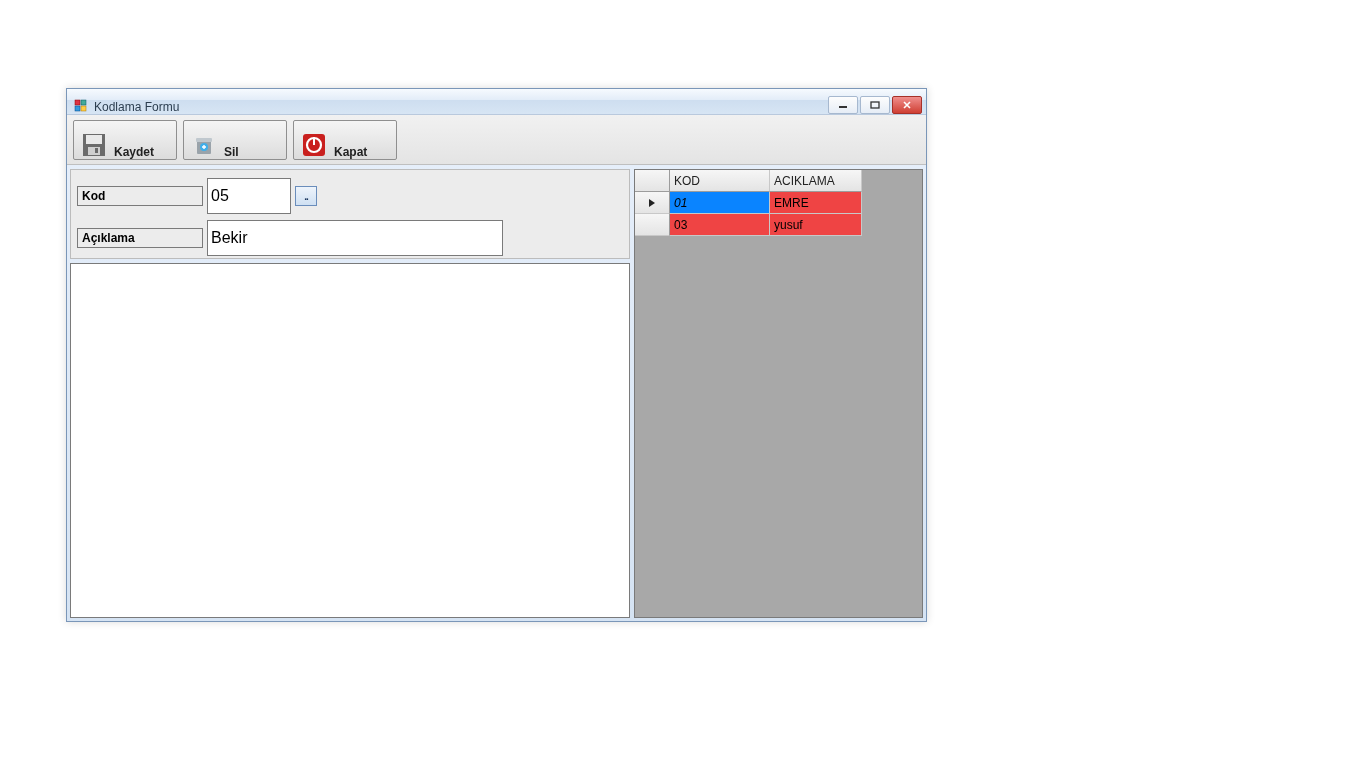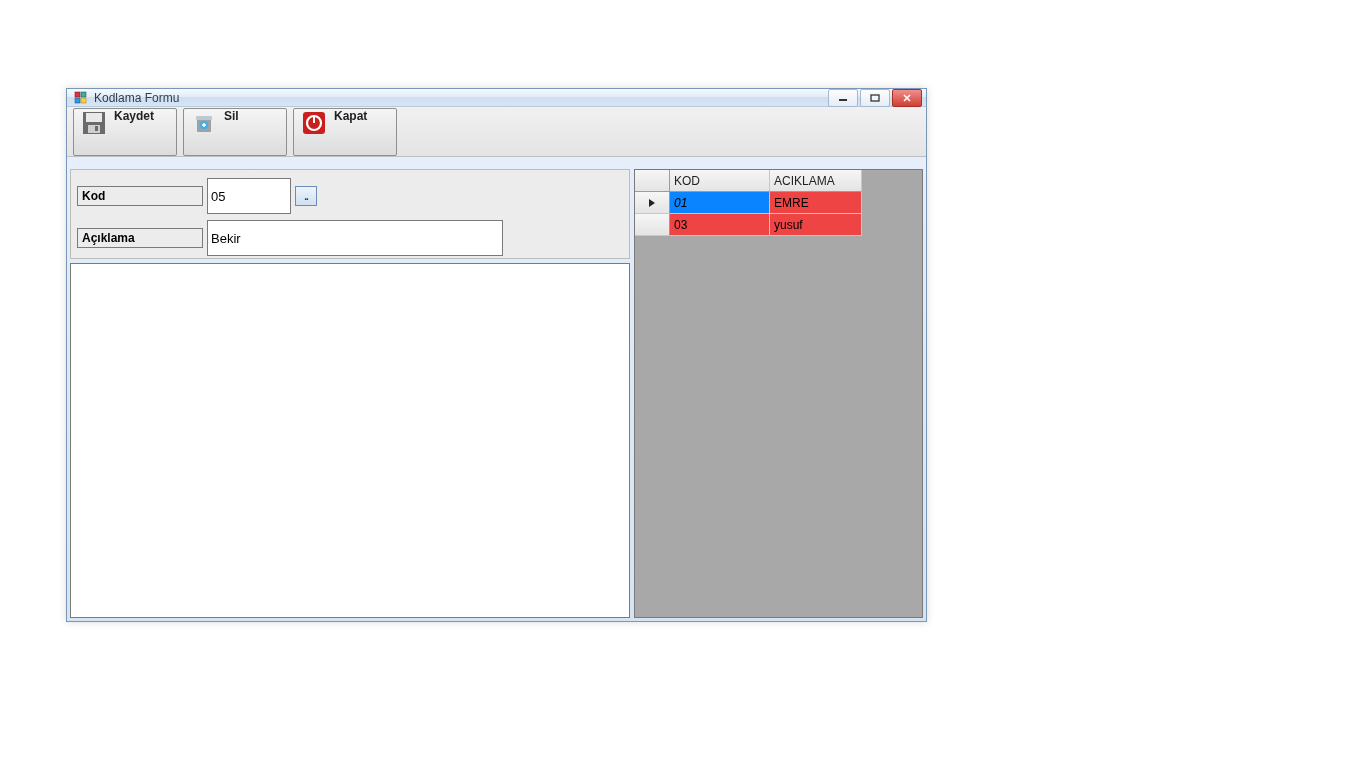--- a/index.html
+++ b/index.html
@@ -14,24 +14,24 @@
       position: absolute;
       left: 66px;
       top: 88px;
       width: 861px;
       height: 534px;
       background: linear-gradient(to bottom, #e8f0fb 0%, #d5e3f3 100%);
       border: 1px solid #7a96b8;
       box-shadow: 0 0 8px rgba(0,0,0,0.15);
     }
     .titlebar {
-      height: 18px;
+      height: 26px;
       background: linear-gradient(to bottom, #f6fafe 0, #e2ecf8 45%, #cedef0 46%, #d7e5f4 100%);
       display: flex;
-      align-items: center;
+      align-items: flex-end;
       padding: 0 4px 0 6px;
       border-bottom: 1px solid #b9c9dd;
     }
     .app-icon {
       width: 16px; height: 16px;
       display: inline-flex; align-items: center; justify-content: center;
       margin-right: 5px;
     }
     .title-text {
       flex: 1;
@@ -55,26 +55,26 @@
       height: 50px;
       background: linear-gradient(to bottom, #f1f1f1, #e4e4e4);
       border-bottom: 1px solid #bfbfbf;
       display: flex;
       align-items: center;
       padding: 4px 6px;
       gap: 6px;
     }
     .tbtn {
       width: 104px;
-      height: 48px;
+      height: 40px;
       background: linear-gradient(to bottom, #f5f5f5, #dcdcdc);
       border: 1px solid #8f8f8f;
       border-radius: 2px;
       display: flex;
-      align-items: flex-start;
+      align-items: flex-end;
       gap: 6px;
       padding: 0 6px;
       cursor: default;
     }
     .tbtn .ico {
       width: 28px; height: 28px;
       display: flex; align-items: center; justify-content: center;
     }
     .tbtn .lbl { font-weight: bold; color: #222; }
     .client {
@@ -108,21 +108,21 @@
       border: 1px solid #7a7a7a;
       padding: 2px 4px;
       font-weight: bold;
       font-size: 12px;
       display: flex; align-items: center;
     }
     .frm-input {
       height: 36px;
       border: 1px solid #7a7a7a;
       background: #fff;
-      font-size: 13px;
+      font-size: 16px;
       padding: 9px 3px;
     }
     .kod-input { width: 84px; }
     .acik-input { width: 296px; }
     .lookup-btn {
       width: 22px; height: 20px;
       background: linear-gradient(to bottom, #eef4fb, #cfe0f2);
       border: 1px solid #6a8dbb;
       display: flex; align-items: center; justify-content: center;
       font-size: 10px;

